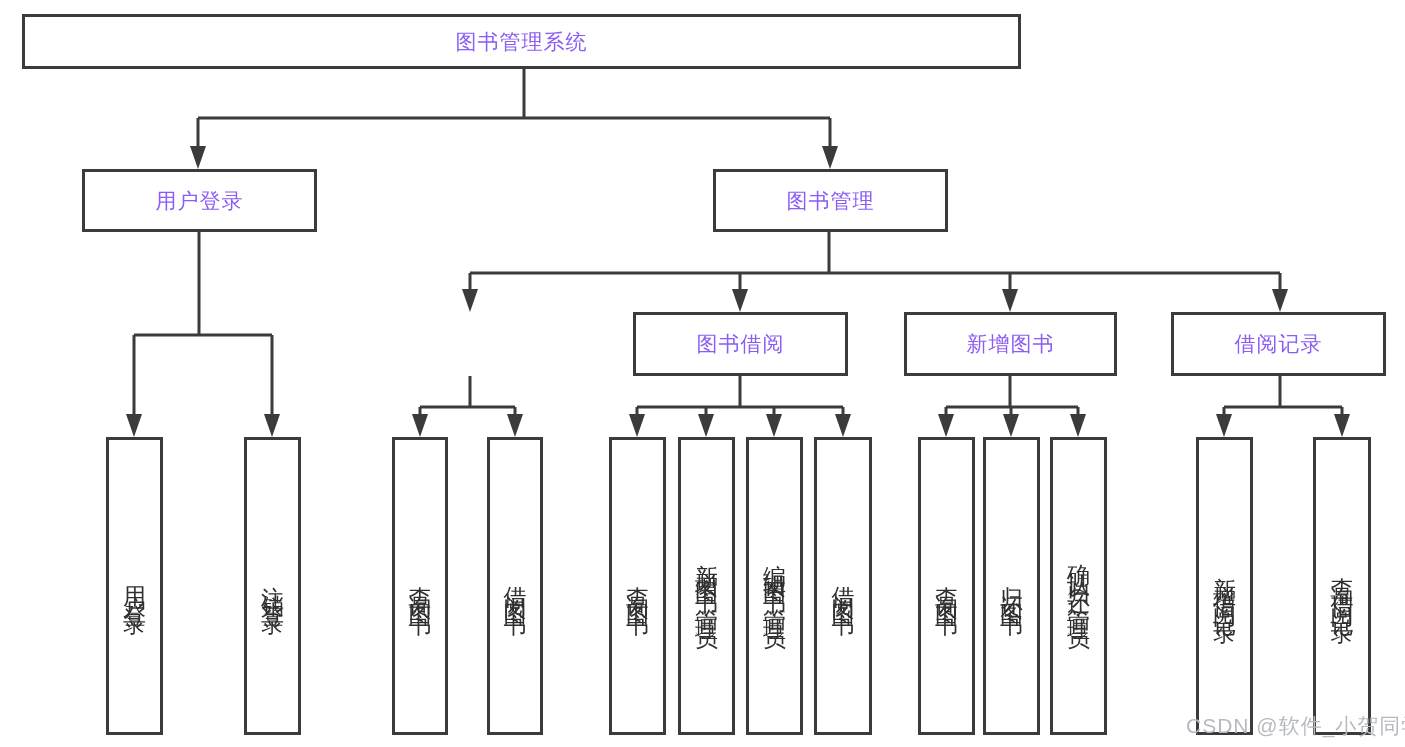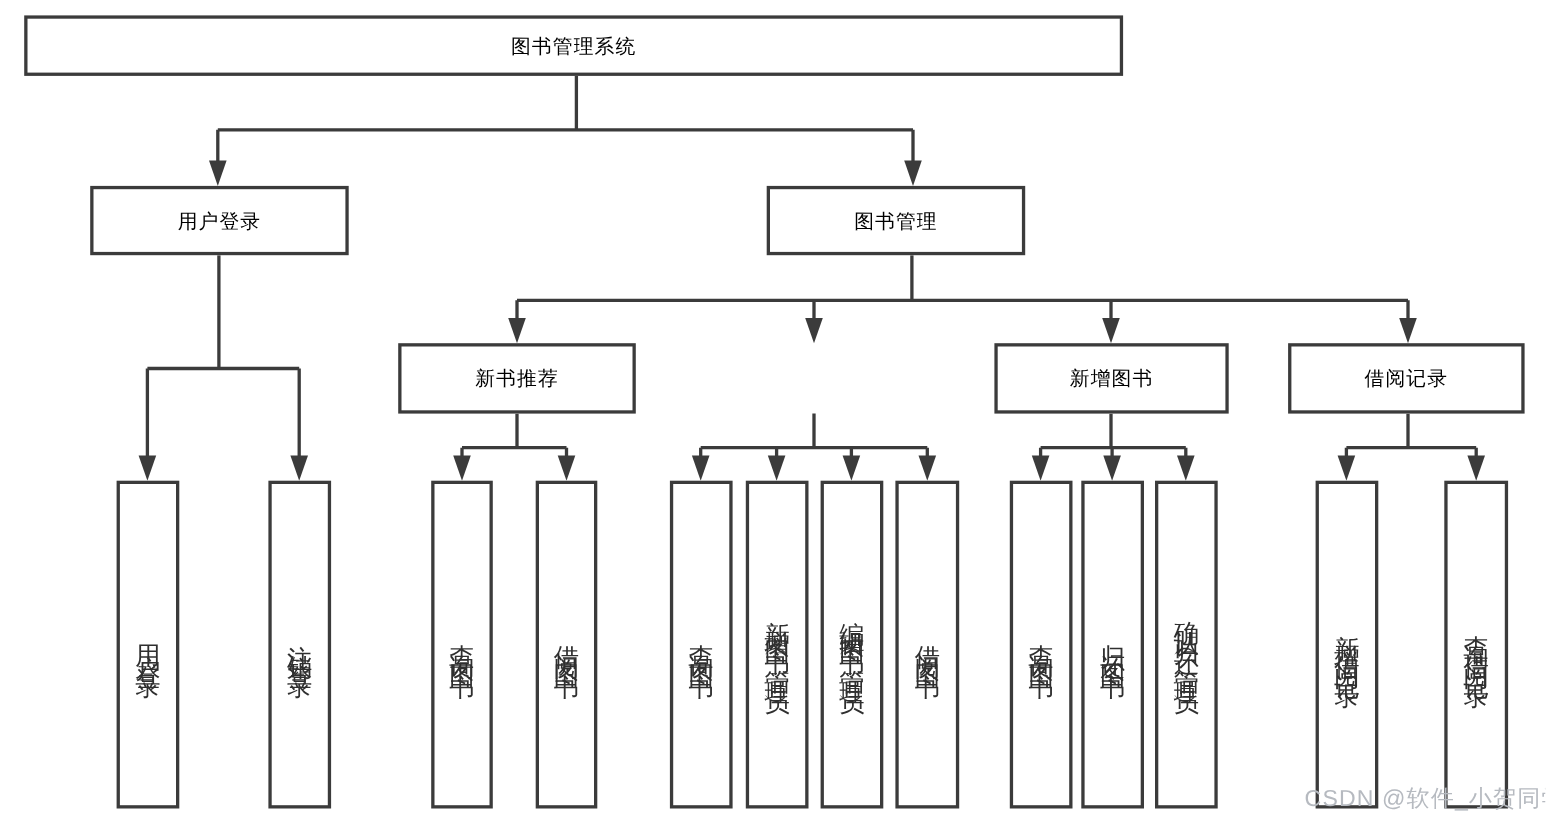--- a/index.html
+++ b/index.html
@@ -13,22 +13,22 @@
   svg.connectors{position:absolute;left:0;top:0;z-index:1;}
   .node{
     position:absolute;
     box-sizing:border-box;
     border:3px solid #3b3b3b;
     background:#fff;
     display:flex;align-items:center;justify-content:center;
     z-index:2;
   }
   .hbox span{
-    font-size:18px;
-    color:#000000;
+    font-size:21px;
+    color:#8b5cf6;
     letter-spacing:1px;
     white-space:nowrap;
   }
   .vbox{top:437px;height:298px;}
   .vbox span{
     writing-mode:vertical-rl;
     text-orientation:mixed;
     font-size:23px;
     letter-spacing:9px;
     line-height:1;
@@ -89,26 +89,26 @@
     </g>
   </svg>
 
   <div class="node hbox" style="left:22px;top:14px;width:999px;height:55px">
     <span>图书管理系统</span>
   </div>
 
   <div class="node hbox" style="left:82px;top:169px;width:235px;height:63px">
     <span>用户登录</span>
   </div>
-  <div class="node hbox" style="left:697px;top:169px;width:235px;height:63px">
+  <div class="node hbox" style="left:713px;top:169px;width:235px;height:63px">
     <span>图书管理</span>
   </div>
 
-  <div class="node hbox" style="left:362px;top:312px;width:216px;height:64px">
-    <span>新书推荐</span>
+  <div class="node hbox" style="left:633px;top:312px;width:215px;height:64px">
+    <span>图书借阅</span>
   </div>
   <div class="node hbox" style="left:904px;top:312px;width:213px;height:64px">
     <span>新增图书</span>
   </div>
   <div class="node hbox" style="left:1171px;top:312px;width:215px;height:64px">
     <span>借阅记录</span>
   </div>
 
   <div class="node vbox" style="left:106px;width:57px">
     <span>用户登录</span>

